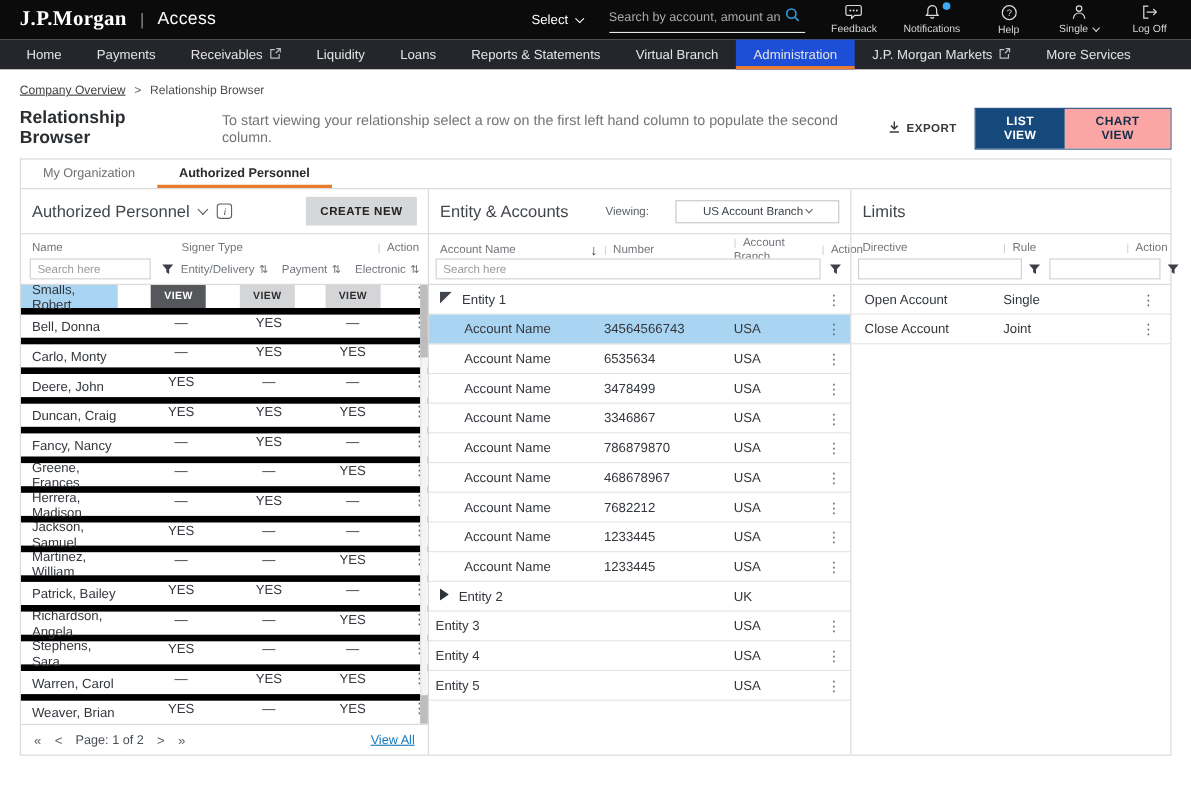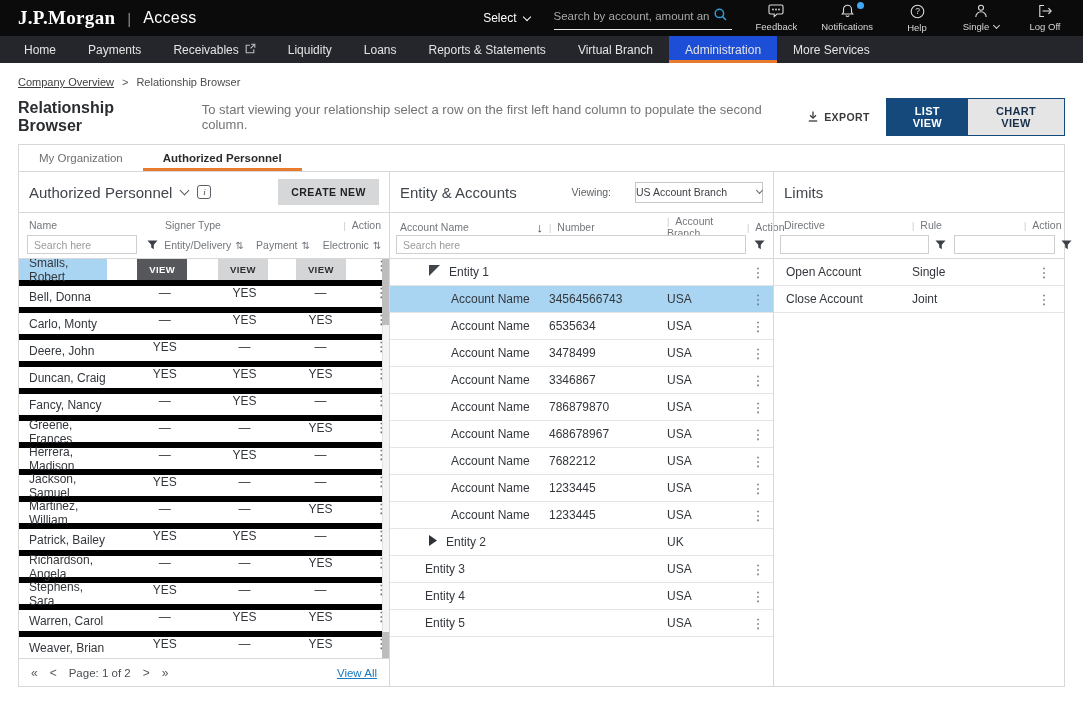--- a/index.html
+++ b/index.html
@@ -43,21 +43,21 @@
   .page-head { margin:10px 18px 8px; display:flex; align-items:center; }
   .page-title { font-size:16px; font-weight:bold; color:#2b2e31; }
   .page-sub { font-size:13px; color:#737373; margin-left:20px; }
   .ph-right { margin-left:auto; display:flex; align-items:center; gap:16px; }
   .export-btn { display:flex; align-items:center; gap:6px; font-size:10.5px; font-weight:bold;
     color:#3a3a3a; letter-spacing:.4px; cursor:pointer; background:none; border:0; font-family:inherit; }
   .view-toggle { display:flex; border:1px solid #15497b; }
   .vt-btn { font-size:11px; font-weight:bold; padding:6px 12px; letter-spacing:.3px;
     border:0; cursor:pointer; font-family:inherit; }
   .vt-btn.active { background:#15497b; color:#fff; }
-  .vt-btn.inactive { background:#e5e5e5; color:#17304a; }
+  .vt-btn.inactive { background:#fca5a5; color:#17304a; }
 
   
   .container { margin:0 18px; border:1px solid #d8d8d8; height:543px;
     display:flex; flex-direction:column; }
   .tabbar { height:27px; border-bottom:1px solid #d8d8d8; display:flex; flex:none; }
   .tab { font-size:11.5px; color:#6f6f6f; padding:0 20px; display:flex;
     align-items:center; cursor:pointer; }
   .tab.active { color:#2b2b2b; font-weight:bold; box-shadow:inset 0 -3px 0 #e87b2e; }
   .panels { flex:1; display:flex; min-height:0; }
   .panel { display:flex; flex-direction:column; min-width:0; }
@@ -121,32 +121,32 @@
   .pg-ic { cursor:pointer; color:#55595e; font-size:12px; }
   .view-all { margin-left:auto; color:#1779c0; text-decoration:underline; cursor:pointer; }
 
   
   .egrid { display:grid; grid-template-columns:1fr 118px 80px 26px; align-items:center; }
   .colhead-e { padding-left:10px; }
   .colhead-e .ch-an { display:flex; align-items:center; }
   .sort-down { font-size:13px; color:#3c4146; margin-left:auto; margin-right:6px; cursor:pointer; }
   .fr-e { padding:0 8px 4px 6px; }
   .fr-e .search-box { flex:1; margin-right:8px; }
-  .e-row { height:27px; border-bottom:1px solid #e4e4e4; font-size:12px; color:#33373c; cursor:pointer;padding-left:29px; }
+  .e-row { height:27px; border-bottom:1px solid #e4e4e4; font-size:12px; color:#33373c; cursor:pointer; }
   .e-row.sel { background:#a9d5f3; }
   .e-row .nm { display:flex; align-items:center; overflow:hidden; white-space:nowrap; }
   .e-row.t-entity .nm { padding-left:10px; gap:9px; }
   .e-row.t-plain .nm { padding-left:6px; }
   .e-row.t-account .nm { padding-left:32px; }
   .tri-exp, .tri-col { flex:none; display:block; }
 
   .ph-right-ent { margin-left:auto; display:flex; align-items:center; gap:24px; }
   .viewing-label { font-size:10.5px; color:#5c6166; }
-  .viewing-dd { border:1px solid #c6c6c6; height:21px; width:128px; display:flex;
-    align-items:center; padding:0 0; font-size:10.5px; color:#3c4146; cursor:pointer; }
+  .viewing-dd { border:1px solid #c6c6c6; height:21px; width:149px; display:flex;
+    align-items:center; padding:0 24px; font-size:10.5px; color:#3c4146; cursor:pointer; }
   .viewing-dd .chev { margin-left:auto; border-color:#666; }
 
   
   .lgrid { display:grid; grid-template-columns:1fr 112px 40px; align-items:center; }
   .colhead-l { padding-left:10px; }
   .fr-l { padding:0 6px 4px 6px; display:grid; grid-template-columns:1fr 126px; }
   .fr-cell { display:flex; align-items:center; gap:6px; padding-right:8px; }
   .fr-cell .search-box { flex:1; min-width:0; }
   .l-row { height:27px; border-bottom:1px solid #e4e4e4; font-size:12px; color:#33373c; cursor:pointer; }
   .l-row .d { padding-left:12px; }
@@ -257,20 +257,28 @@
       <span>Loans</span>
     </div>
     <div class="nav-item">
       <span>Reports &amp; Statements</span>
     </div>
     <div class="nav-item">
       <span>Virtual Branch</span>
     </div>
     <div class="nav-item active">
       <span>Administration</span>
+    </div>
+    <div class="nav-item">
+      <span>J.P. Morgan Markets</span>
+      <span><svg class="ext-ic" width="11" height="11" viewBox="0 0 11 11">
+          <path d="M8.8 6.2v3.6H1.2V2.2h3.6" fill="none" stroke="#d9d9d9" stroke-width="1.1"></path>
+          <path d="M6.2 1.2h3.6v3.6" fill="none" stroke="#d9d9d9" stroke-width="1.1"></path>
+          <line x1="9.6" y1="1.4" x2="5.6" y2="5.4" stroke="#d9d9d9" stroke-width="1.1"></line>
+        </svg></span>
     </div>
     <div class="nav-item">
       <span>More Services</span>
     </div>
   </nav>
 
 <div class="breadcrumb">
   <span class="bc-link">Company Overview</span>
   <span class="bc-sep">&gt;</span>
   <span>Relationship Browser</span>

